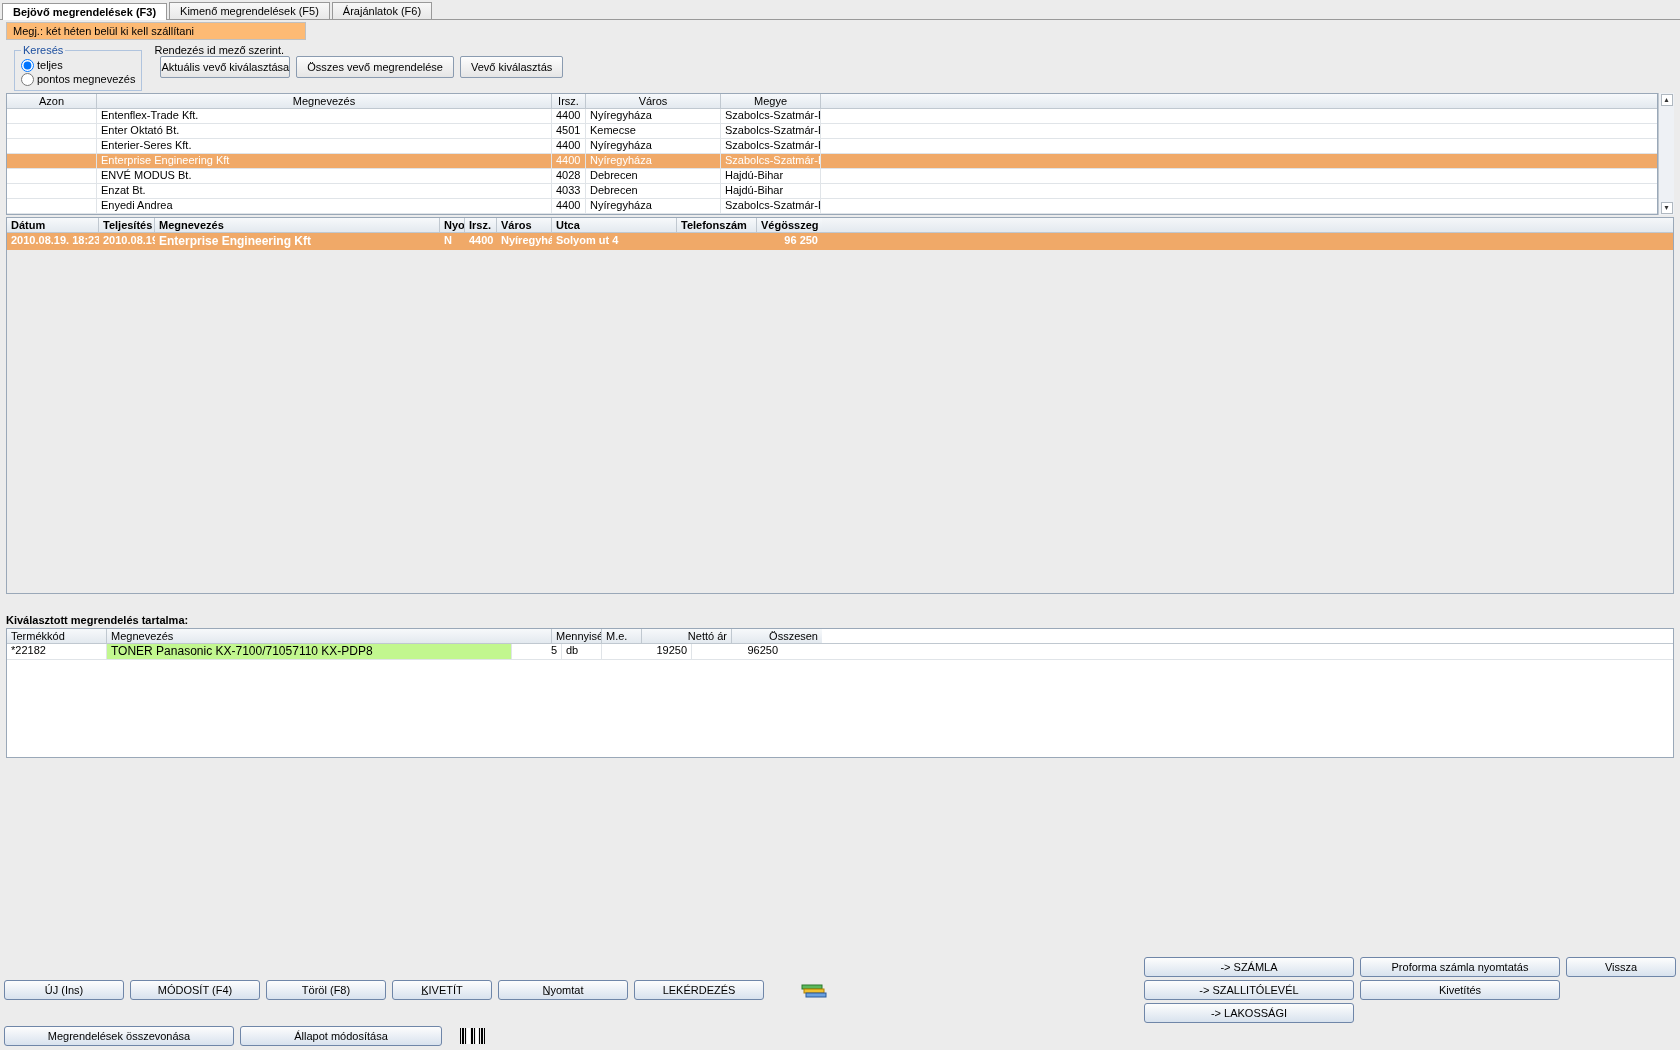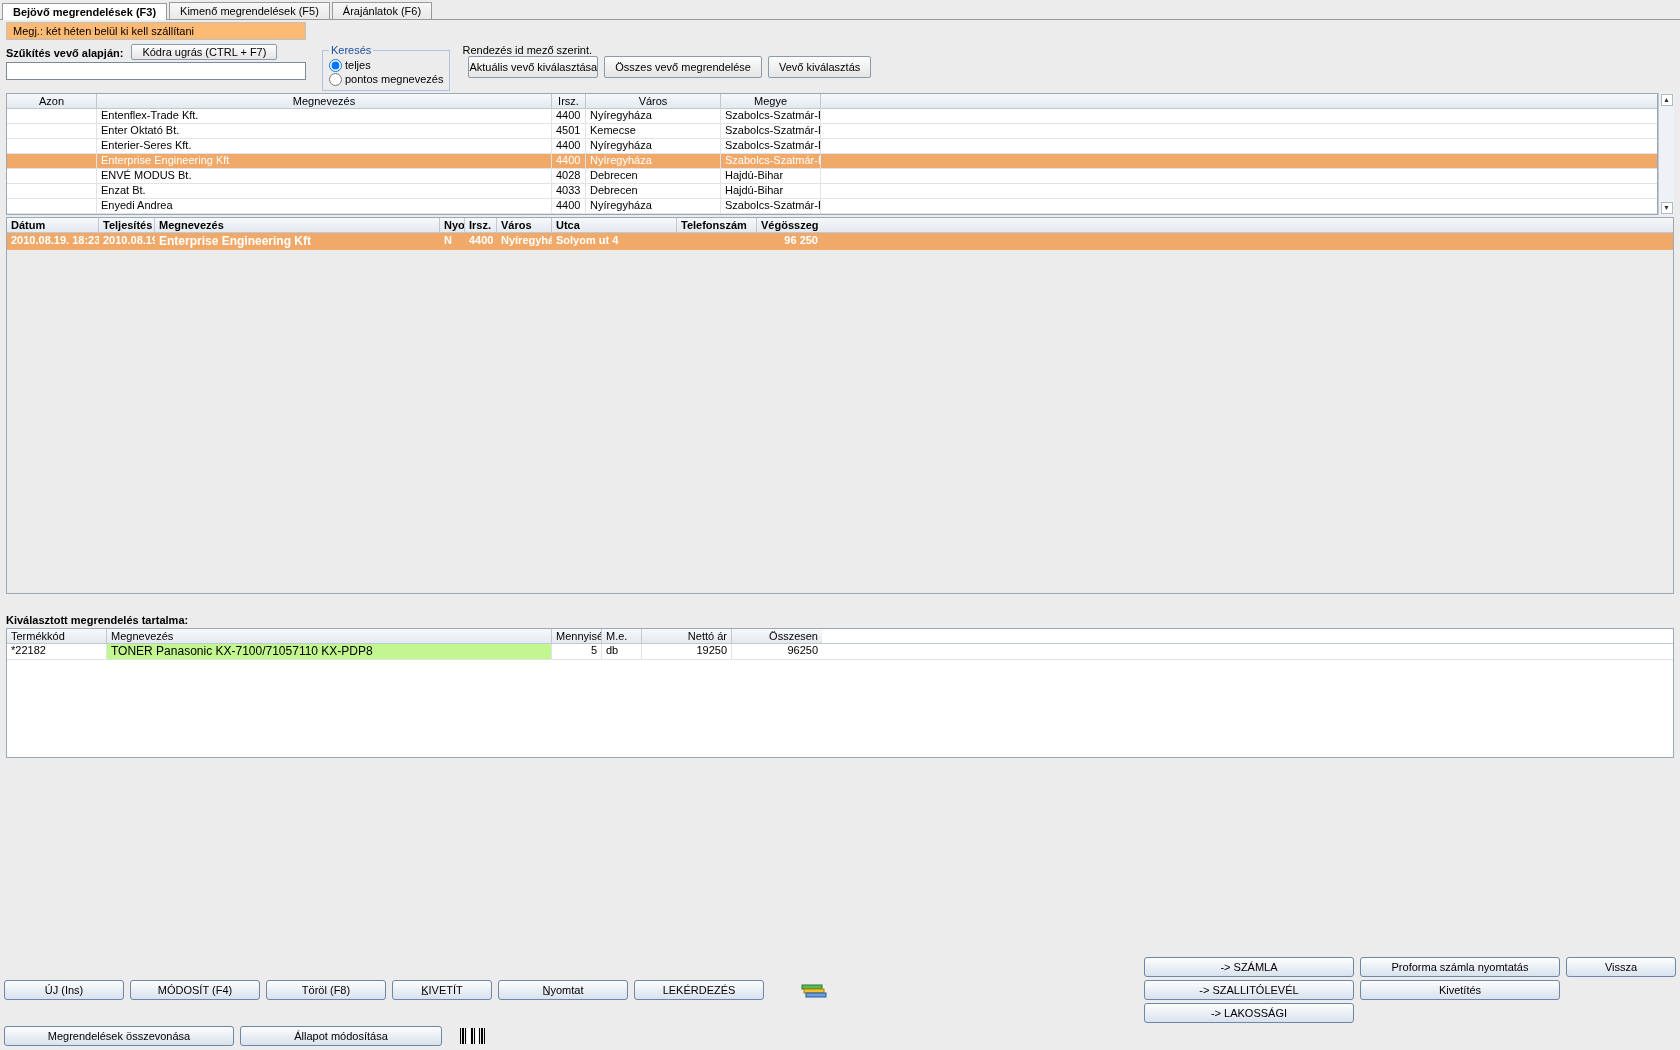--- a/index.html
+++ b/index.html
@@ -55,27 +55,20 @@
 <div class="tabs">
   <div class="tab active"><span>Bejövő megrendelések (F3)</span></div>
   <div class="tab"><span>Kimenő megrendelések (F5)</span></div>
   <div class="tab"><span>Árajánlatok (F6)</span></div>
 </div>
 
 <div class="panel">
   <div class="note-bar"><span>Megj.: két héten belül ki kell szállítani</span></div>
 
   <div class="filter-row">
-    <div style="display:flex;flex-direction:column;gap:2px">
-      <div style="display:flex;align-items:center;gap:8px">
-        <span class="filter-label">Szűkítés vevő alapján:</span>
-        <button class="btn">Kódra ugrás (CTRL + F7)</button>
-      </div>
-      <input class="input-box" style="">
-    </div>
     <fieldset class="search-group">
       <legend>Keresés</legend>
       <div class="radio-row">
           <input type="radio" checked="" style="">
           <span>teljes</span>
         </div>
       <div class="radio-row">
           <input type="radio" style="">
           <span>pontos megnevezés</span>
         </div>
@@ -202,21 +195,21 @@
       <div class="gh" style="width:100px;text-align:left">Termékkód</div>
       <div class="gh" style="width:445px;text-align:left">Megnevezés</div>
       <div class="gh" style="width:50px;text-align:left">Mennyisé</div>
       <div class="gh" style="width:40px;text-align:left">M.e.</div>
       <div class="gh" style="width:90px;text-align:right">Nettó ár</div>
       <div class="gh" style="width:90px;text-align:right;border-right:none">Összesen</div>
     </div>
     <div id="items-body">
         <div class="ir">
           <div class="ic" style="width:100px">*22182</div>
-          <div class="ic hl-green" style="width:445px">TONER Panasonic KX-7100/71057110   KX-PDP8</div>
+          <div class="ic hl-green" style="width:405px">TONER Panasonic KX-7100/71057110   KX-PDP8</div>
           <div class="ic" style="width:50px;text-align:right">5</div>
           <div class="ic" style="width:40px">db</div>
           <div class="ic" style="width:90px;text-align:right">19250</div>
           <div class="ic" style="width:90px;text-align:right;border-right:none">96250</div>
         </div>
       </div>
   </div>
 </div>
 
 <div class="footer">

